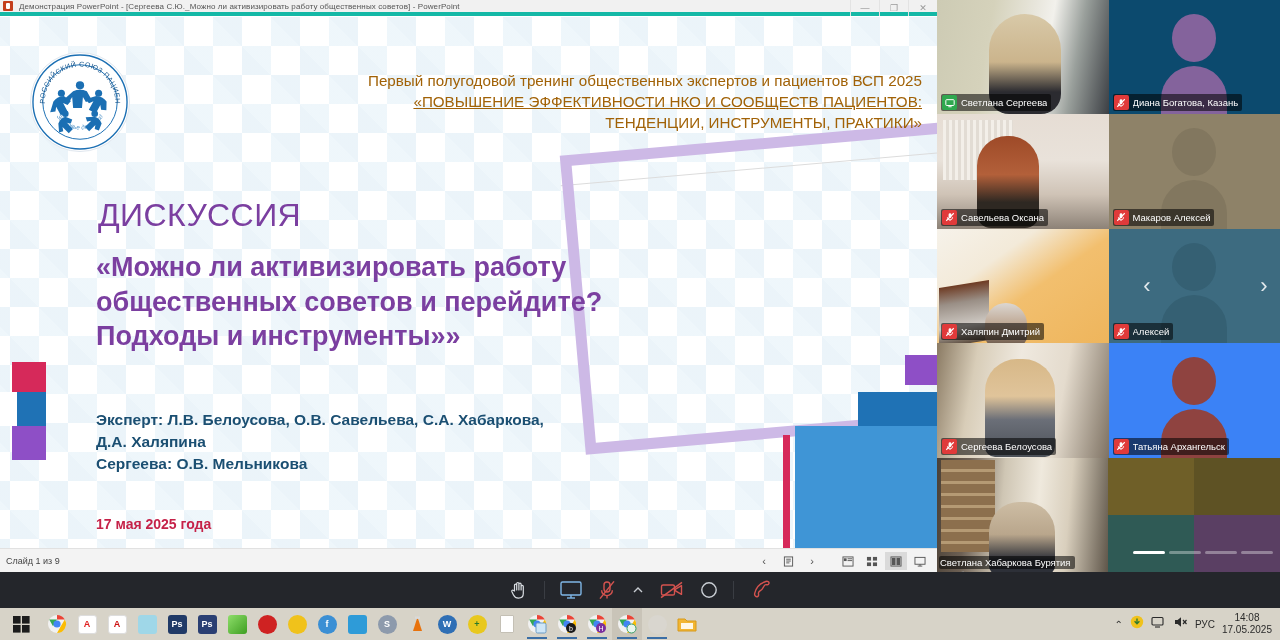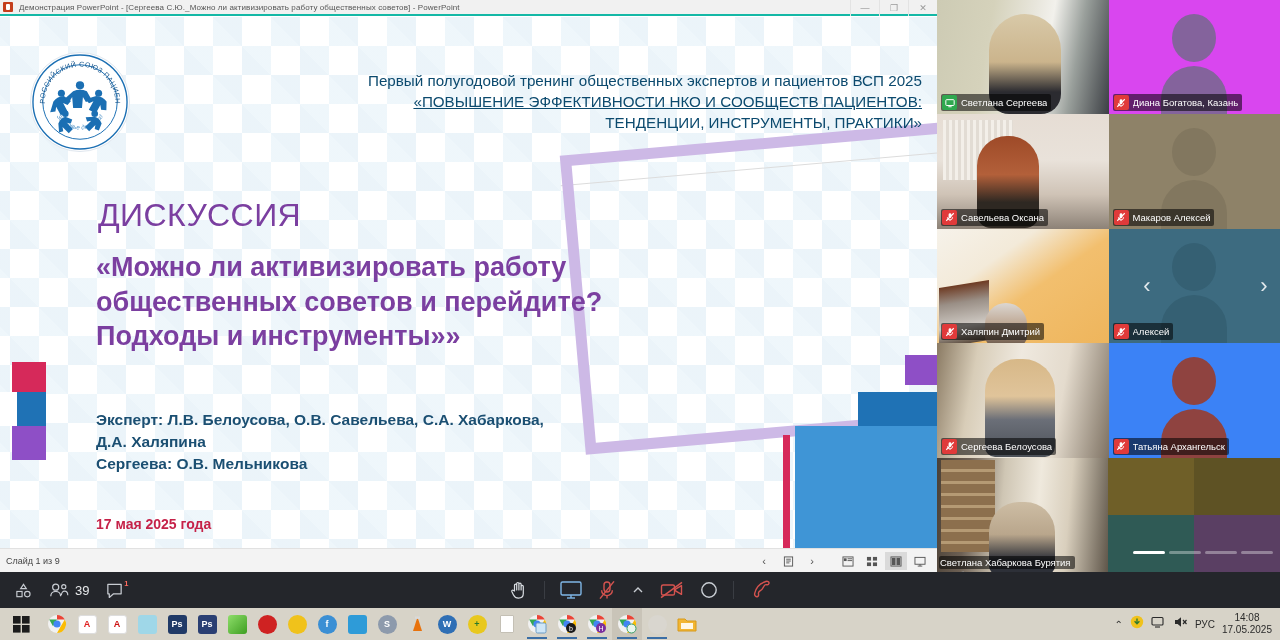--- a/index.html
+++ b/index.html
@@ -10,21 +10,21 @@
     position:relative;
   }
 
   
   .ppt-window{
     position:absolute; left:0; top:0; width:937px; height:572px;
     background:#ffffff; overflow:hidden;
   }
   .ppt-titlebar{
     position:absolute; left:0; top:0; width:937px; height:16px;
-    background:#f1f1f1; border-bottom:2px solid #14b8a6;
+    background:#f1f1f1; border-bottom:4px solid #14b8a6;
     display:flex; align-items:center;
   }
   .ppt-appicon{
     width:10px; height:10px; margin-left:3px; margin-right:6px;
     background:#c43e1c; border-radius:1px; flex:none;
     position:relative;
   }
   .ppt-appicon:after{
     content:""; position:absolute; left:3px; top:2px; width:4px; height:6px;
     background:#fff; border-radius:1px;
@@ -92,21 +92,21 @@
   
   .logo{
     position:absolute; left:30px; top:35px; width:100px; height:100px;
     border-radius:50%; background:#fff; border:1px solid #dfe6ee;
     display:flex; align-items:center; justify-content:center;
   }
   .logo svg{ width:100px; height:100px; }
 
   .slide-header{
     position:absolute; left:150px; top:54px; width:772px;
-    text-align:right; color:#0c4a6e;
+    text-align:right; color:#a16207;
     font-size:15.2px; font-weight:400; line-height:1.38;
     font-family:"Liberation Sans", sans-serif;
   }
   .slide-header .l1{ display:block; }
   .slide-header .l2{ display:block;text-decoration:underline; }
   .slide-header .l3{ display:block; }
 
   .slide-h1{
     position:absolute; left:98px; top:180px;
     font-size:32px; font-weight:normal; color:#7b3fa0; letter-spacing:.4px;
@@ -393,21 +393,21 @@
       <span class="mic-badge share">
         <svg viewBox="0 0 12 12">
             <rect x="1" y="2" width="10" height="7" rx="1" fill="none" stroke="#fff" stroke-width="1.2"></rect>
             <line x1="4" y1="10.5" x2="8" y2="10.5" stroke="#fff" stroke-width="1.2"></line>
           </svg>
       </span>
       <span class="tile-label">Светлана Сергеева</span>
     </div>
   </div>
 
-  <div class="tile" style="background:#d946ef;">
+  <div class="tile" style="background:#0c4a6e;">
     <div class="avatar-silhouette">
       <div class="head" style="background:#84639c;"></div>
       <div class="body" style="background:#84639c;"></div>
     </div>
     <div class="tile-name">
       <span class="mic-badge">
         <svg viewBox="0 0 12 12">
             <rect x="4.3" y="1.5" width="3.4" height="6" rx="1.7" fill="#fff"></rect>
             <path d="M2.8 6.2a3.2 3.2 0 0 0 6.4 0" fill="none" stroke="#fff" stroke-width="1"></path>
             <line x1="6" y1="9.4" x2="6" y2="10.8" stroke="#fff" stroke-width="1"></line>
@@ -541,44 +541,20 @@
     <div class="dot-bar on"></div>
     <div class="dot-bar"></div>
     <div class="dot-bar"></div>
     <div class="dot-bar"></div>
   </div>
 </div>
 
 <div class="win-activate">Чтобы активировать Windows, перейдите в раздел "Параметры".</div>
 
 <div class="meet-bar">
-  <div class="meet-left">
-    <div class="mi">
-      <svg width="19" height="19" viewBox="0 0 20 20">
-          <path d="M10 3.5 L13 8 L7 8 Z" fill="none" stroke="#c8ccd2" stroke-width="1.2"></path>
-          <rect x="3" y="11" width="5.5" height="5.5" fill="none" stroke="#c8ccd2" stroke-width="1.2"></rect>
-          <circle cx="14" cy="13.8" r="2.9" fill="none" stroke="#c8ccd2" stroke-width="1.2"></circle>
-        </svg>
-    </div>
-    <div class="mi">
-      <svg width="21" height="19" viewBox="0 0 22 20">
-          <circle cx="7" cy="6.5" r="3.2" fill="none" stroke="#c8ccd2" stroke-width="1.3"></circle>
-          <path d="M1.8 16c0-3.2 2.3-5.2 5.2-5.2s5.2 2 5.2 5.2" fill="none" stroke="#c8ccd2" stroke-width="1.3"></path>
-          <circle cx="15.5" cy="6" r="2.2" fill="none" stroke="#c8ccd2" stroke-width="1.2"></circle>
-          <path d="M13 15c0-2.6 1.4-4.3 3.4-4.3 1.9 0 3.3 1.7 3.3 4.3" fill="none" stroke="#c8ccd2" stroke-width="1.2"></path>
-        </svg>
-      <span class="mi-count">39</span>
-    </div>
-    <div class="mi">
-      <svg width="19" height="19" viewBox="0 0 20 20">
-          <path d="M3 3.5h14v10H9l-4.5 3.8V13.5H3z" fill="none" stroke="#c8ccd2" stroke-width="1.3" stroke-linejoin="round"></path>
-        </svg>
-      <span class="badge">1</span>
-    </div>
-  </div>
 
   <div class="meet-center">
     <div class="mi">
       <svg width="22" height="22" viewBox="0 0 22 22">
           <path d="M6.5 12V6.2a1.1 1.1 0 0 1 2.2 0V11V4.6a1.1 1.1 0 0 1 2.2 0V11V5.2a1.1 1.1 0 0 1 2.2 0V11V7.4a1.1 1.1 0 0 1 2.2 0v7.1c0 2.7-2 4.6-4.8 4.6-2.6 0-4-1.2-5-3.2l-1.7-3.4c-.4-.9.6-1.8 1.4-1.2z" fill="none" stroke="#d9dde2" stroke-width="1.2" stroke-linejoin="round"></path>
         </svg>
     </div>
     <div class="vsep"></div>
     <div class="mi">
       <svg width="24" height="22" viewBox="0 0 24 22">

